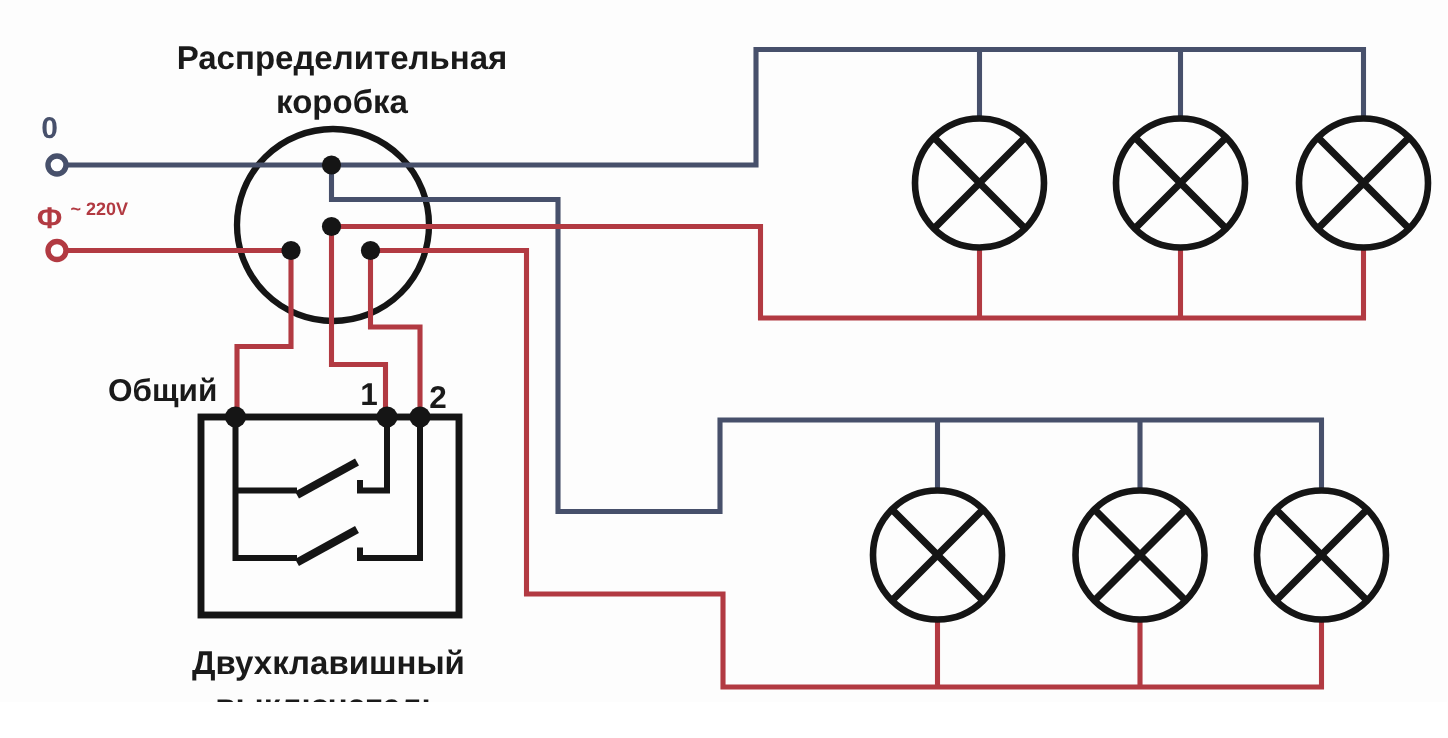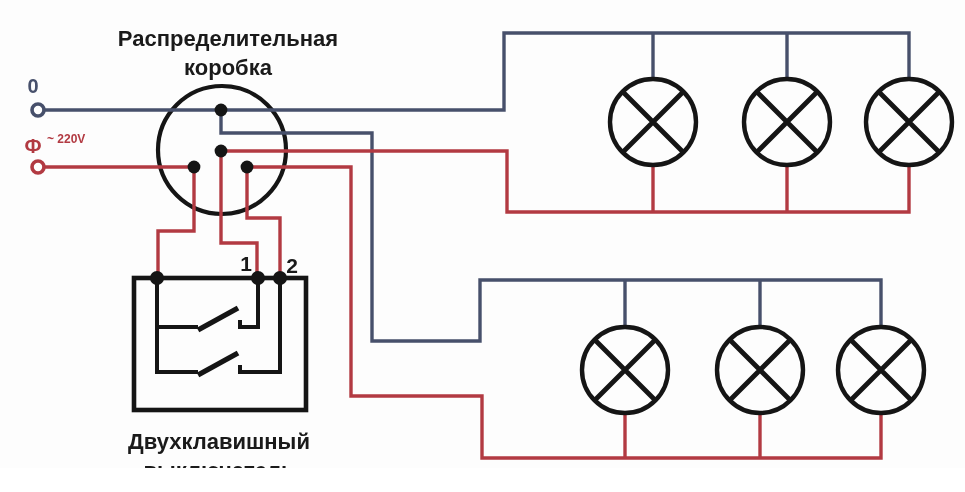--- a/index.html
+++ b/index.html
@@ -137,17 +137,18 @@
         <circle cx="881" cy="370" r="43" class="blk" stroke-width="4.4"></circle>
         <path class="blk" stroke-width="4.8" d="M850.5,339.5 L911.5,400.5 M911.5,339.5 L850.5,400.5"></path>
       </g>
     </g>
   </svg>
 
   <div class="lbl lbl-box center">Распределительная коробка</div>
   <div class="lbl lbl-neutral center">0</div>
   <div class="lbl lbl-phase center">Ф</div>
   <div class="lbl lbl-voltage">~ 220V</div>
+  <div class="lbl lbl-common">Общий</div>
   <div class="lbl lbl-t1 center">1</div>
   <div class="lbl lbl-t2 center">2</div>
   <div class="lbl lbl-switch center">Двухклавишный выключатель</div>
 
 </div>
 
 </body></html>

